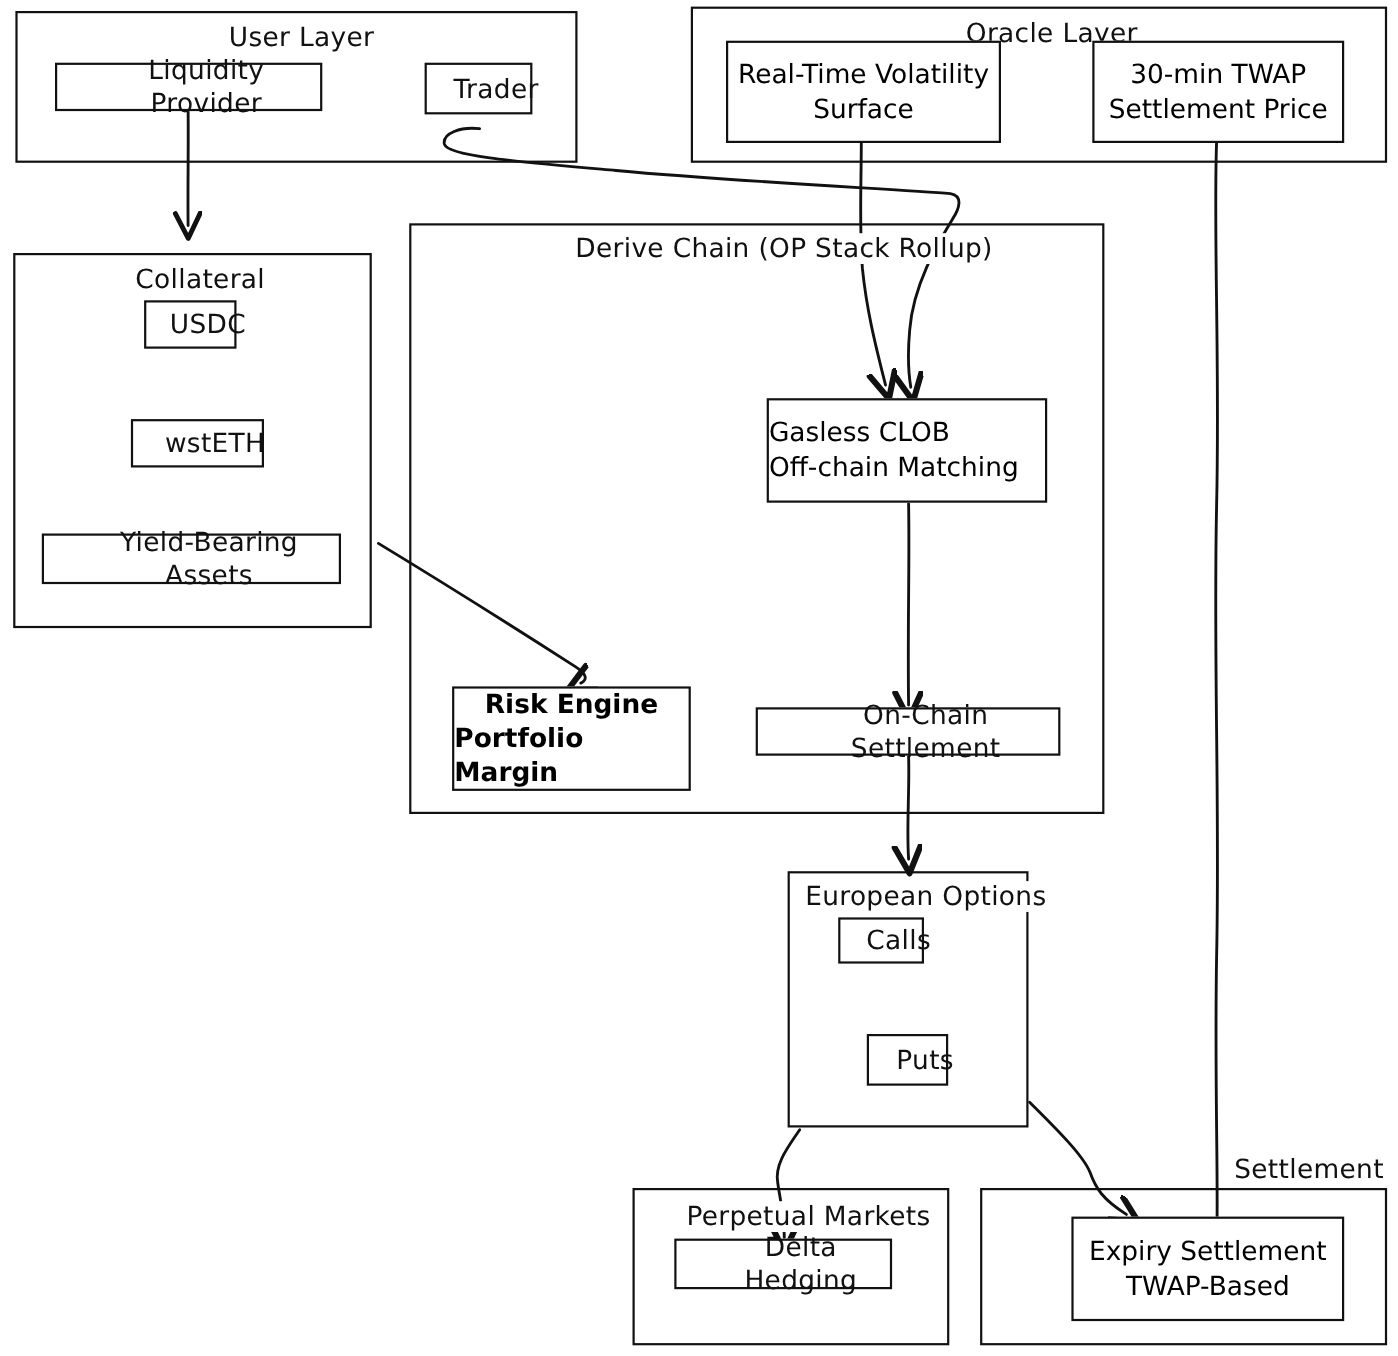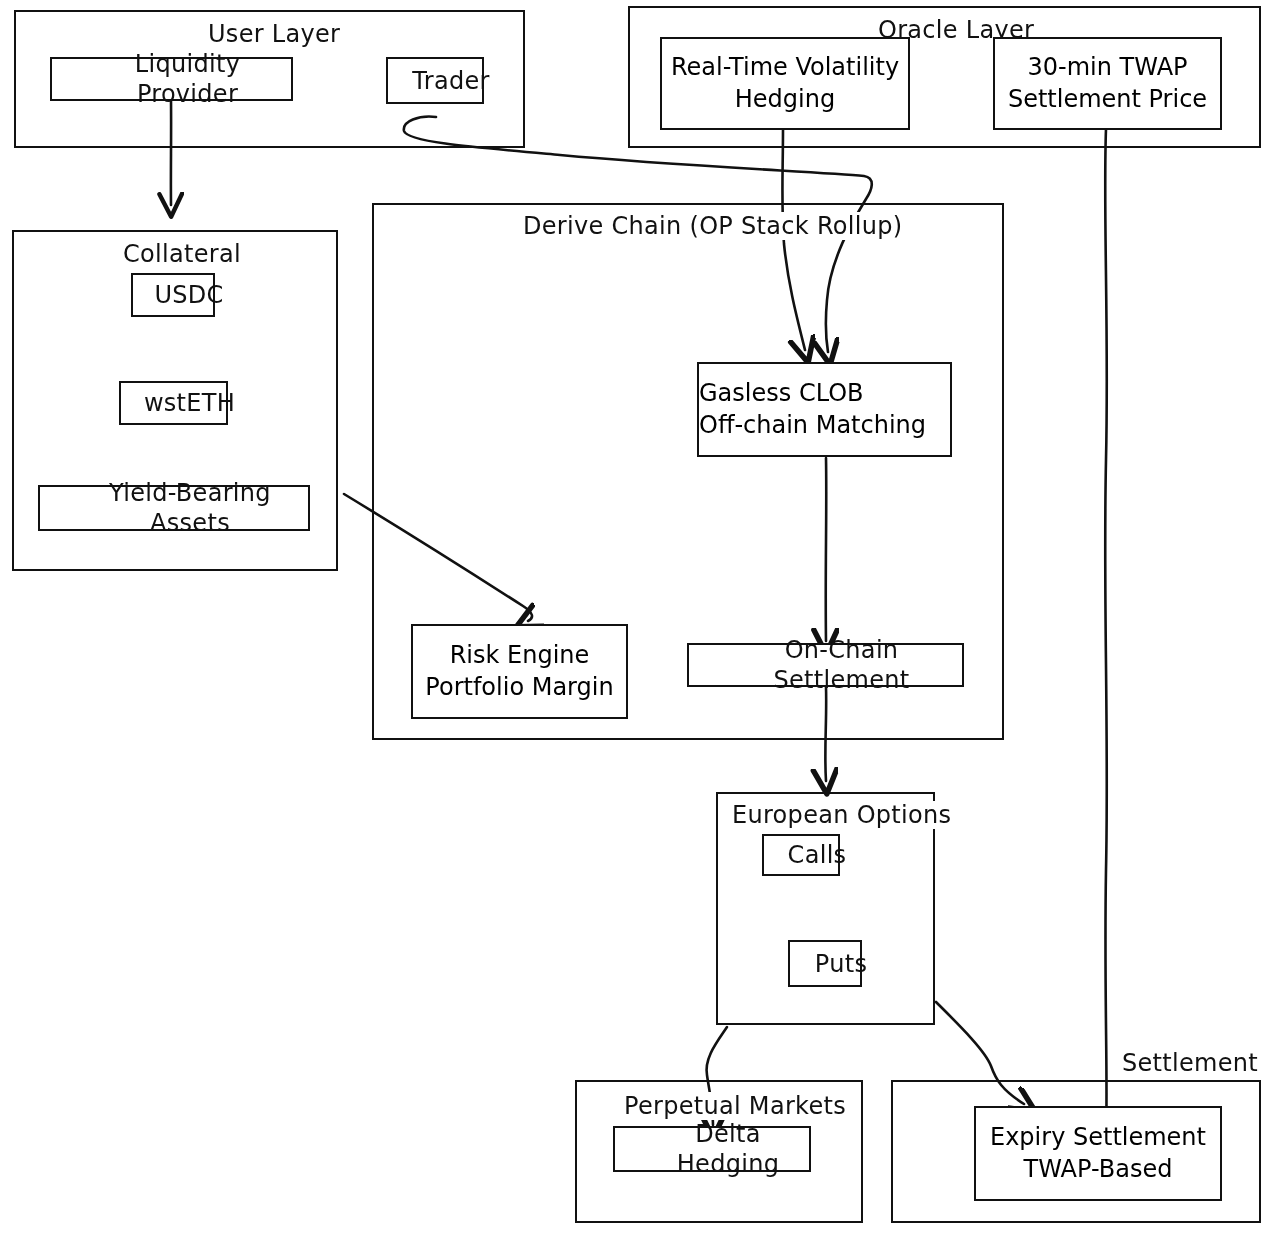--- a/index.html
+++ b/index.html
@@ -127,49 +127,49 @@
 
   <div class="node txt-21" style="left:50px; top:57px; width:243px; height:44px;">Liquidity Provider</div>
 
   <div class="node txt-21" style="left:386px; top:57px; width:98px; height:47px;">Trader</div>
 
   <div style="position:absolute; left:660px; top:37px; width:250px; height:93px;
               box-sizing:border-box; border:2.5px solid #111111; background:#ffffff;
               display:flex; flex-direction:column; align-items:center;
               justify-content:center; line-height:1.3;">
     <span class="txt-21">Real-Time Volatility</span>
-    <span class="txt-21">Hedging</span>
+    <span class="txt-21">Surface</span>
   </div>
 
   <div style="position:absolute; left:993px; top:37px; width:229px; height:93px;
               box-sizing:border-box; border:2.5px solid #111111; background:#ffffff;
               display:flex; flex-direction:column; align-items:center;
               justify-content:center; line-height:1.3;">
     <span class="txt-21">30-min TWAP</span>
     <span class="txt-21">Settlement Price</span>
   </div>
 
   <div class="node txt-21" style="left:131px; top:273px; width:84px; height:44px;">USDC</div>
 
-  <div class="node txt-21" style="left:119px; top:381px; width:109px; height:44px;">wstETH</div>
+  <div class="node txt-21" style="left:119px; top:381px; width:121px; height:44px;">wstETH</div>
 
   <div class="node txt-21" style="left:38px; top:485px; width:272px; height:46px;">Yield-Bearing Assets</div>
 
   <div style="position:absolute; left:697px; top:362px; width:255px; height:95px;
               box-sizing:border-box; border:2.5px solid #111111; background:#ffffff;
               display:flex; flex-direction:column; align-items:flex-start;
               justify-content:center; line-height:1.3;">
     <span class="txt-21">Gasless CLOB</span>
     <span class="txt-21">Off-chain Matching</span>
   </div>
 
   <div style="position:absolute; left:411px; top:624px; width:217px; height:95px;
               box-sizing:border-box; border:2.5px solid #111111; background:#ffffff;
               display:flex; flex-direction:column; align-items:center;
-              justify-content:center; line-height:1.3;">
+              justify-content:center; line-height:1.3;font-weight:bold;">
     <span class="txt-21">Risk Engine</span>
     <span class="txt-21">Portfolio Margin</span>
   </div>
 
   <div class="node txt-21" style="left:687px; top:643px; width:277px; height:44px;">On-Chain Settlement</div>
 
   <div class="node txt-21" style="left:762px; top:834px; width:78px; height:42px;">Calls</div>
 
   <div class="node txt-21" style="left:788px; top:940px; width:74px; height:47px;">Puts</div>
 

